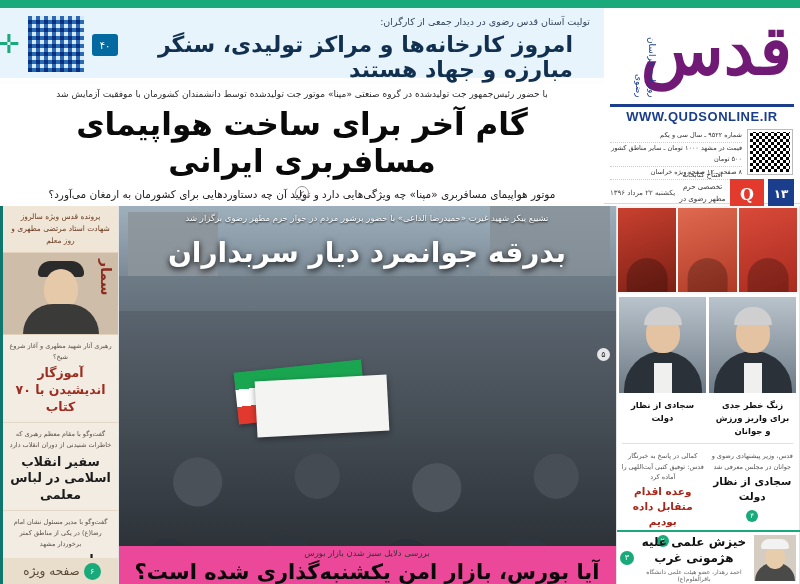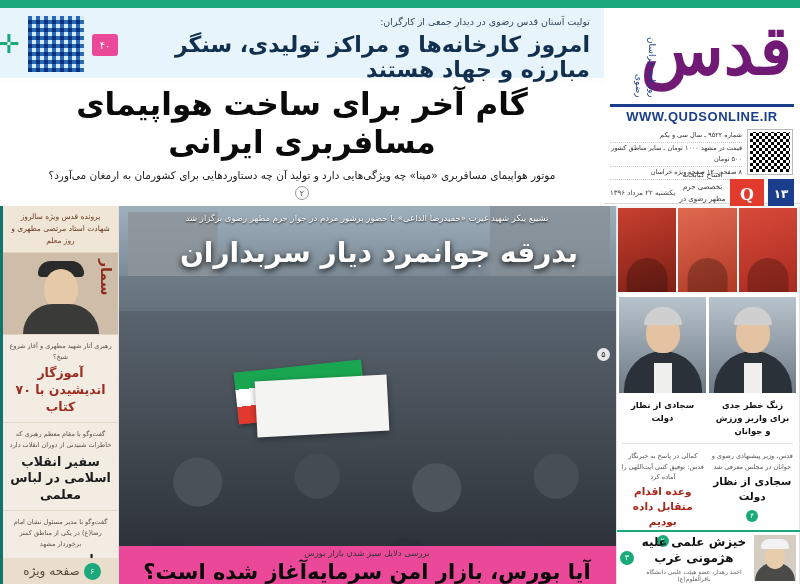--- a/index.html
+++ b/index.html
@@ -93,29 +93,29 @@
   }
   .banner-logo {
     position: absolute; top: 8px; left: 28px; width: 56px; height: 56px;
     background:
       repeating-linear-gradient(0deg,#2f6fb5 0 4px,#e8f4fb 4px 8px),
       repeating-linear-gradient(90deg,#2f6fb5 0 4px,#e8f4fb 4px 8px);
     background-blend-mode: multiply;
   }
   .banner-badge {
     position: absolute; top: 26px; left: 92px; width: 26px; height: 22px;
-    background: #ec4899; color: #fff; border-radius: 3px;
+    background: #0369a1; color: #fff; border-radius: 3px;
     font-size: 10px; display: flex; align-items: center; justify-content: center;
   }
   .banner-kicker {
     position: absolute; top: 8px; right: 14px; left: 130px;
     text-align: right; font-size: 9.5px; color: #33475e;
   }
   .banner-head {
-    position: absolute; top: 24px; right: 14px; left: 130px;
+    position: absolute; top: 24px; right: 31px; left: 130px;
     text-align: right; font-size: 22px; font-weight: bold; color: #11304f;
     font-family: "DejaVu Sans", sans-serif;
   }
   .banner-mark {
     position: absolute; top: 6px; left: 2px; width: 18px; height: 60px;
     color: #1aa97a; font-size: 26px; text-align: center; line-height: 60px;
   }
 
   
   .lead {
@@ -244,21 +244,21 @@
     width: 14px; height: 14px; color: #c0392b; font-size: 12px;
     text-align: center; line-height: 14px;
   }
   .photo-kicker {
     position: absolute; top: 6px; left: 50%; transform: translateX(-50%);
     width: 440px; text-align: center;
     font-size: 8.5px; color: #ffffff; line-height: 1.6;
     text-shadow: 0 1px 2px rgba(0,0,0,.9);
   }
   .photo-head {
-    position: absolute; top: 30px; left: 12px; width: 498px; text-align: center;
+    position: absolute; top: 30px; left: 0; width: 498px; text-align: center;
     font-size: 28px; font-weight: bold; color: #ffffff;
     text-shadow: 0 2px 6px rgba(0,0,0,.95);
   }
   .photo-badge {
     position: absolute; top: 142px; right: 6px;
     width: 13px; height: 13px; border-radius: 50%;
     background: rgba(255,255,255,.85); color: #333;
     font-size: 8px; text-align: center; line-height: 13px;
   }
   .photo-credit {
@@ -387,20 +387,21 @@
 
   <div class="banner">
     <div class="banner-mark">✛</div>
     <div class="banner-logo"></div>
     <div class="banner-badge">۴۰</div>
     <div class="banner-kicker">تولیت آستان قدس رضوی در دیدار جمعی از کارگران:</div>
     <div class="banner-head">امروز کارخانه‌ها و مراکز تولیدی، سنگر مبارزه و جهاد هستند</div>
   </div>
 
   <div class="lead">
+    <div class="lead-kicker">با حضور رئیس‌جمهور جت تولیدشده در گروه صنعتی «مپنا» موتور جت تولیدشده توسط دانشمندان کشورمان با موفقیت آزمایش شد</div>
     <div class="lead-head">گام آخر برای ساخت هواپیمای مسافربری ایرانی</div>
     <div class="lead-sub">موتور هواپیمای مسافربری «مپنا» چه ویژگی‌هایی دارد و تولید آن چه دستاوردهایی برای کشورمان به ارمغان می‌آورد؟</div>
     <div class="lead-pagenum">۲</div>
   </div>
 
   <div class="sidecol">
     <div class="sidecol-top">پرونده قدس ویژه سالروز شهادت استاد مرتضی مطهری و روز معلم</div>
     <div class="side-portrait">
       <div class="turban"></div>
       <div class="face"></div>
@@ -440,21 +441,21 @@
     <div class="photo-head">بدرقه جوانمرد دیار سربداران</div>
     <div class="photo-badge">۵</div>
     <div class="photo-credit">
       <div>Photo:Received</div>
       <div>JAMARAN.IR</div>
     </div>
   </div>
 
   <div class="bottomstory">
     <div class="bs-kicker">بررسی دلایل سبز شدن بازار بورس</div>
-    <div class="bs-head">آیا بورس، بازار امن سرمایه‌آغاز شده است؟</div>
+    <div class="bs-head">آیا بورس، بازار امن یکشنبه‌گذاری شده است؟</div>
   </div>
 
   <div class="rightcol">
     <div class="rc-strip">
       <div class="cell c1"></div>
       <div class="cell c2"></div>
       <div class="cell c3"></div>
     </div>
 
     <div class="rc-photos">

